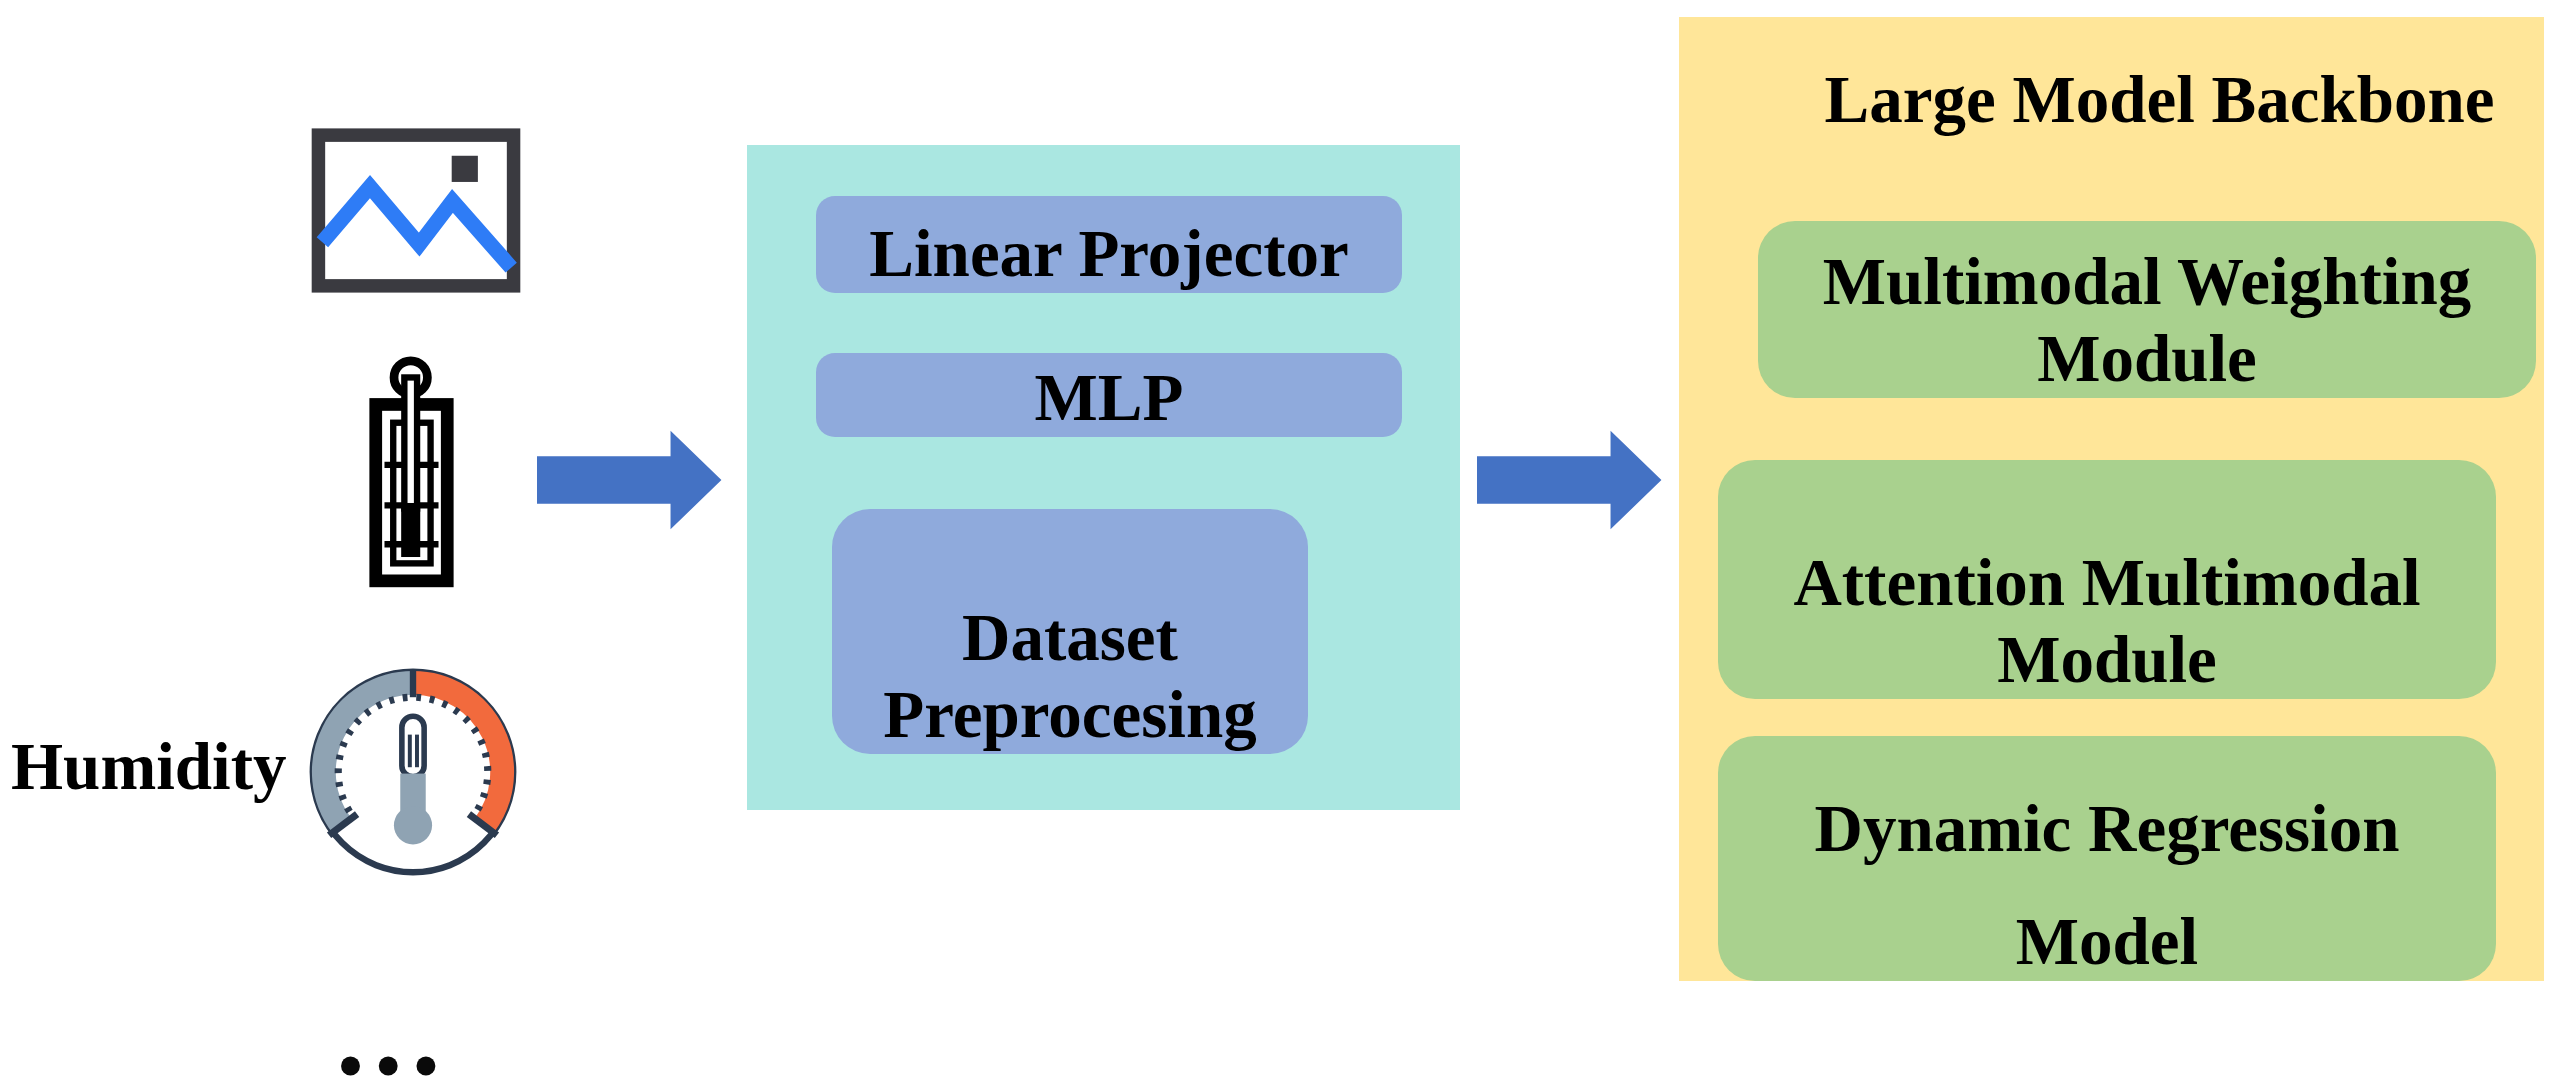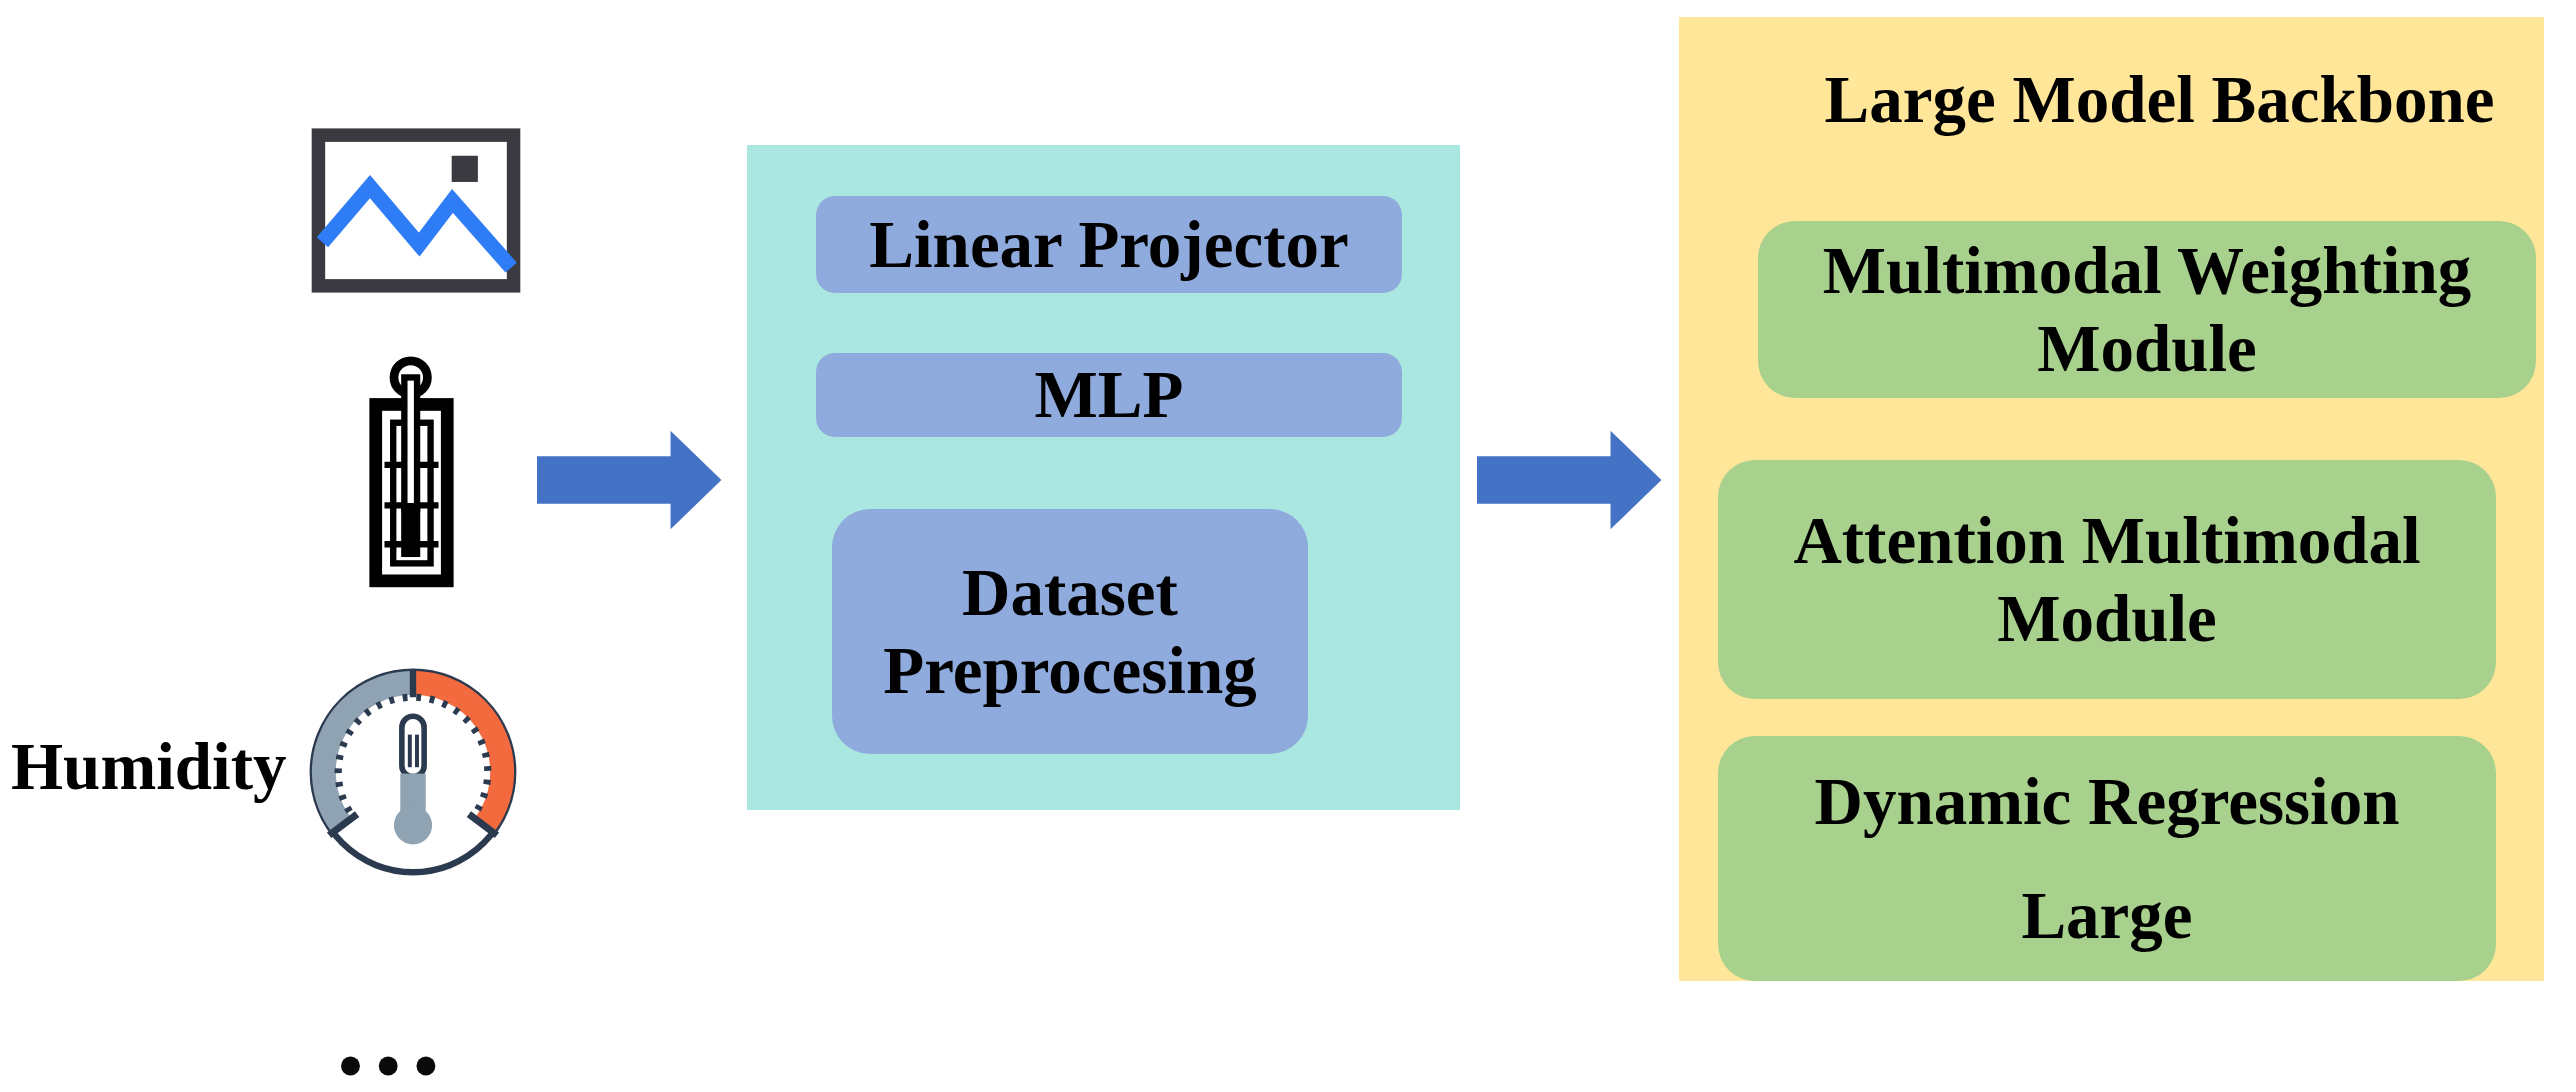--- a/index.html
+++ b/index.html
@@ -6,21 +6,21 @@
   .canvas{
     position:relative;width:2576px;height:1092px;background:#ffffff;overflow:hidden;
     font-family:"Liberation Serif","DejaVu Serif",serif;font-weight:bold;color:#000000;
   }
   .abs{position:absolute;}
   
   .panel-teal{left:747px;top:145px;width:713px;height:665px;background:#AAE7E1;}
   .panel-yellow{left:1679px;top:16.7px;width:865px;height:964px;background:#FFE699;}
   
   .mod{
-    position:absolute;display:flex;flex-direction:column;align-items:center;justify-content:center;
+    position:absolute;display:flex;flex-direction:column;align-items:center;justify-content:flex-end;
     text-align:center;font-size:67px;line-height:1.16;font-weight:bold;
   }
   .mod span{display:block;}
   .mod-blue{background:#8FAADC;border-radius:19px;}
   .mod-blue.big{border-radius:38px;}
   .mod-green{background:#A9D18E;border-radius:37px;}
   .blue1{left:816px;top:196px;width:586px;height:97px;}
   .blue2{left:816px;top:353px;width:586px;height:84px;}
   .blue3{left:832px;top:509px;width:476px;height:245px;}
   .green1{left:1718px;top:221px;width:778px;height:177px;margin-left:40px;}
@@ -112,17 +112,17 @@
   <div class="mod mod-green green1">
     <span>Multimodal Weighting</span>
     <span>Module</span>
   </div>
   <div class="mod mod-green green2">
     <span>Attention Multimodal</span>
     <span>Module</span>
   </div>
   <div class="mod mod-green green3">
     <span>Dynamic Regression</span>
-    <span>Large</span>
+    <span>Model</span>
   </div>
 
 </div>
 
 
 </body></html>

